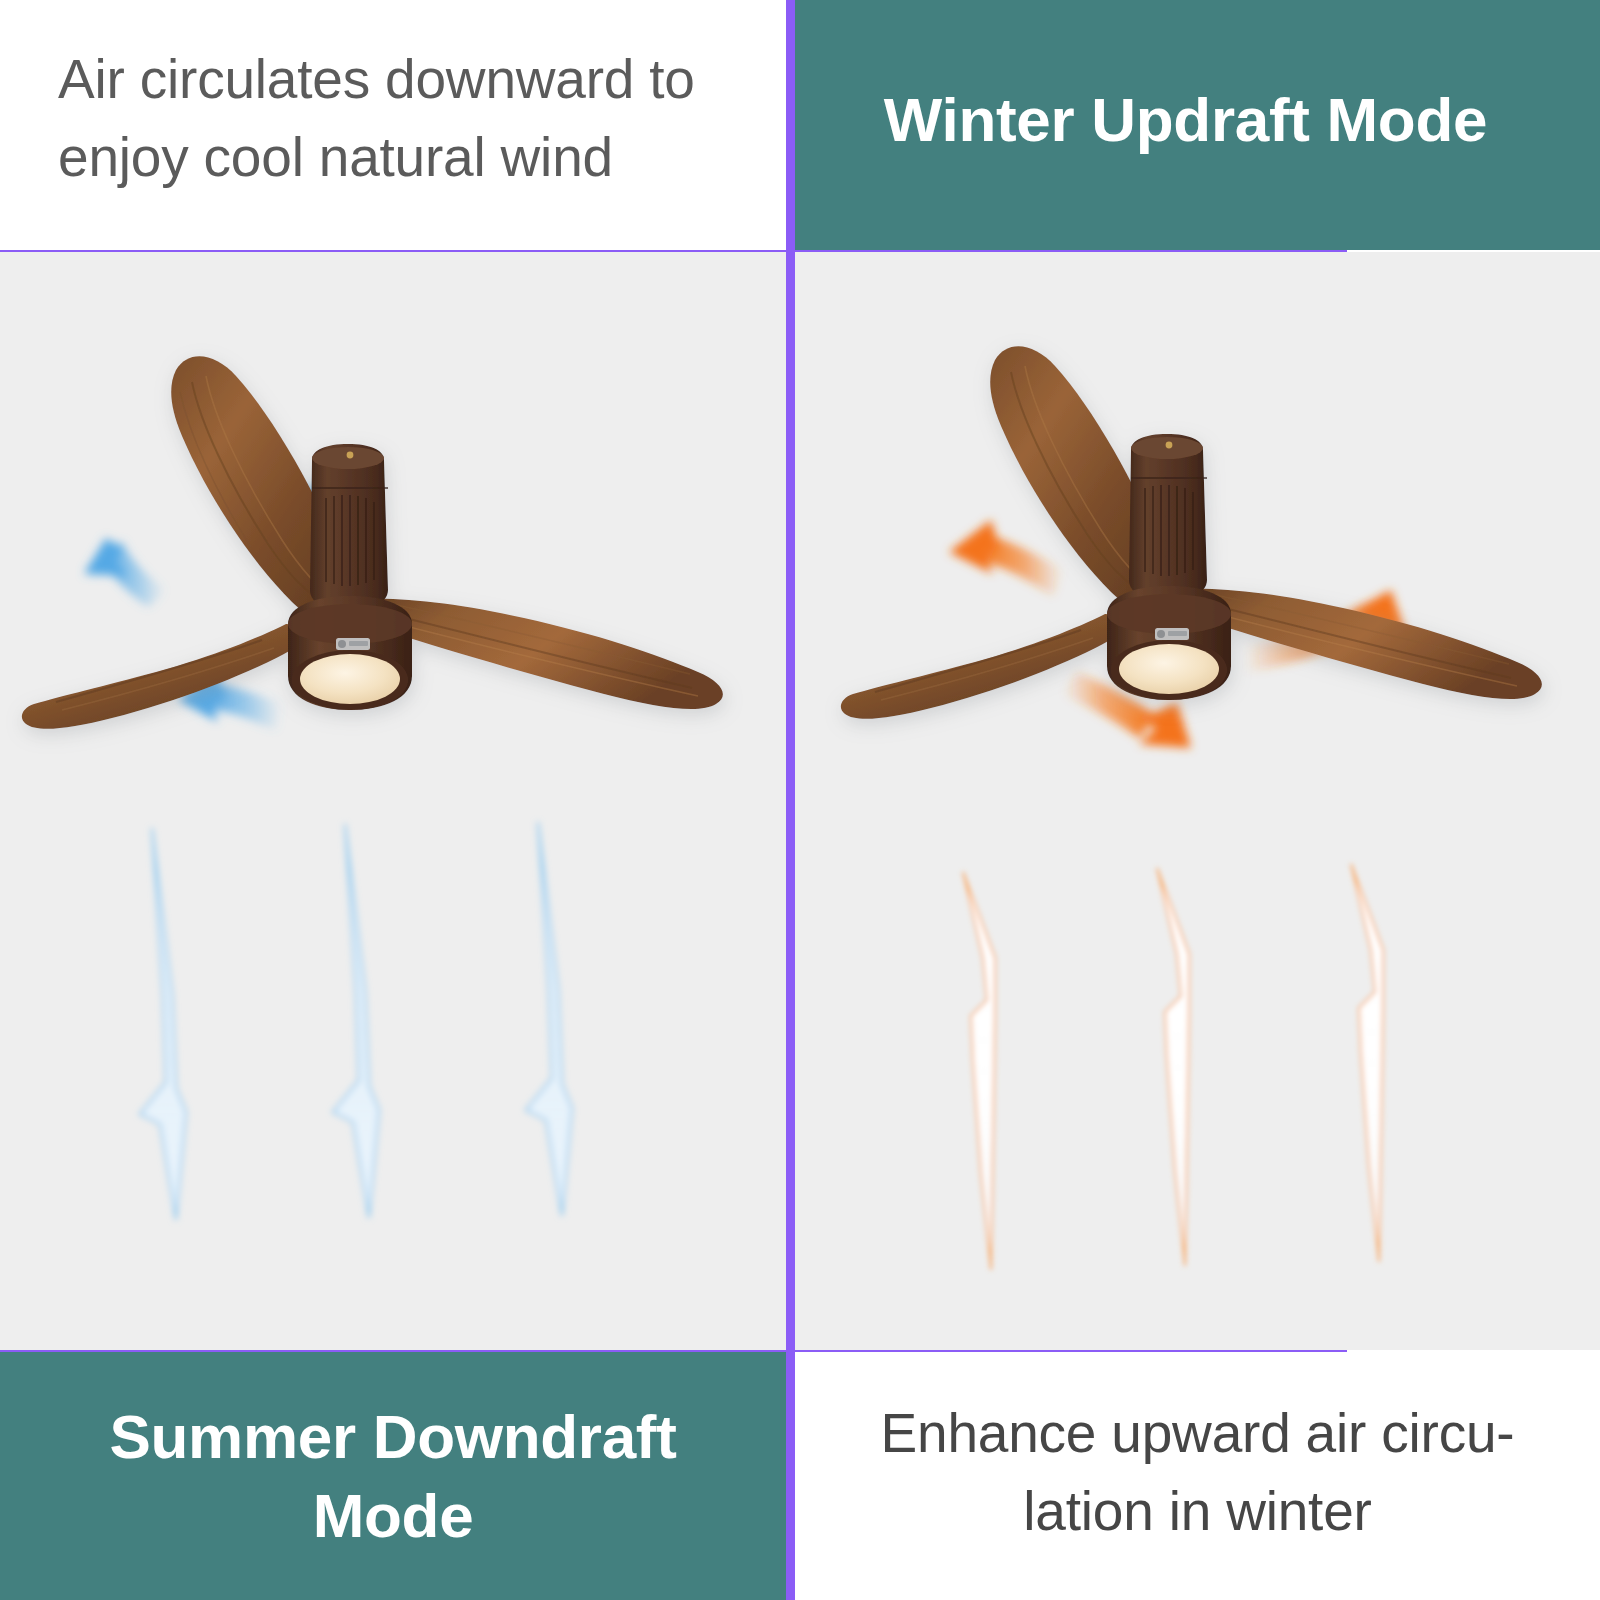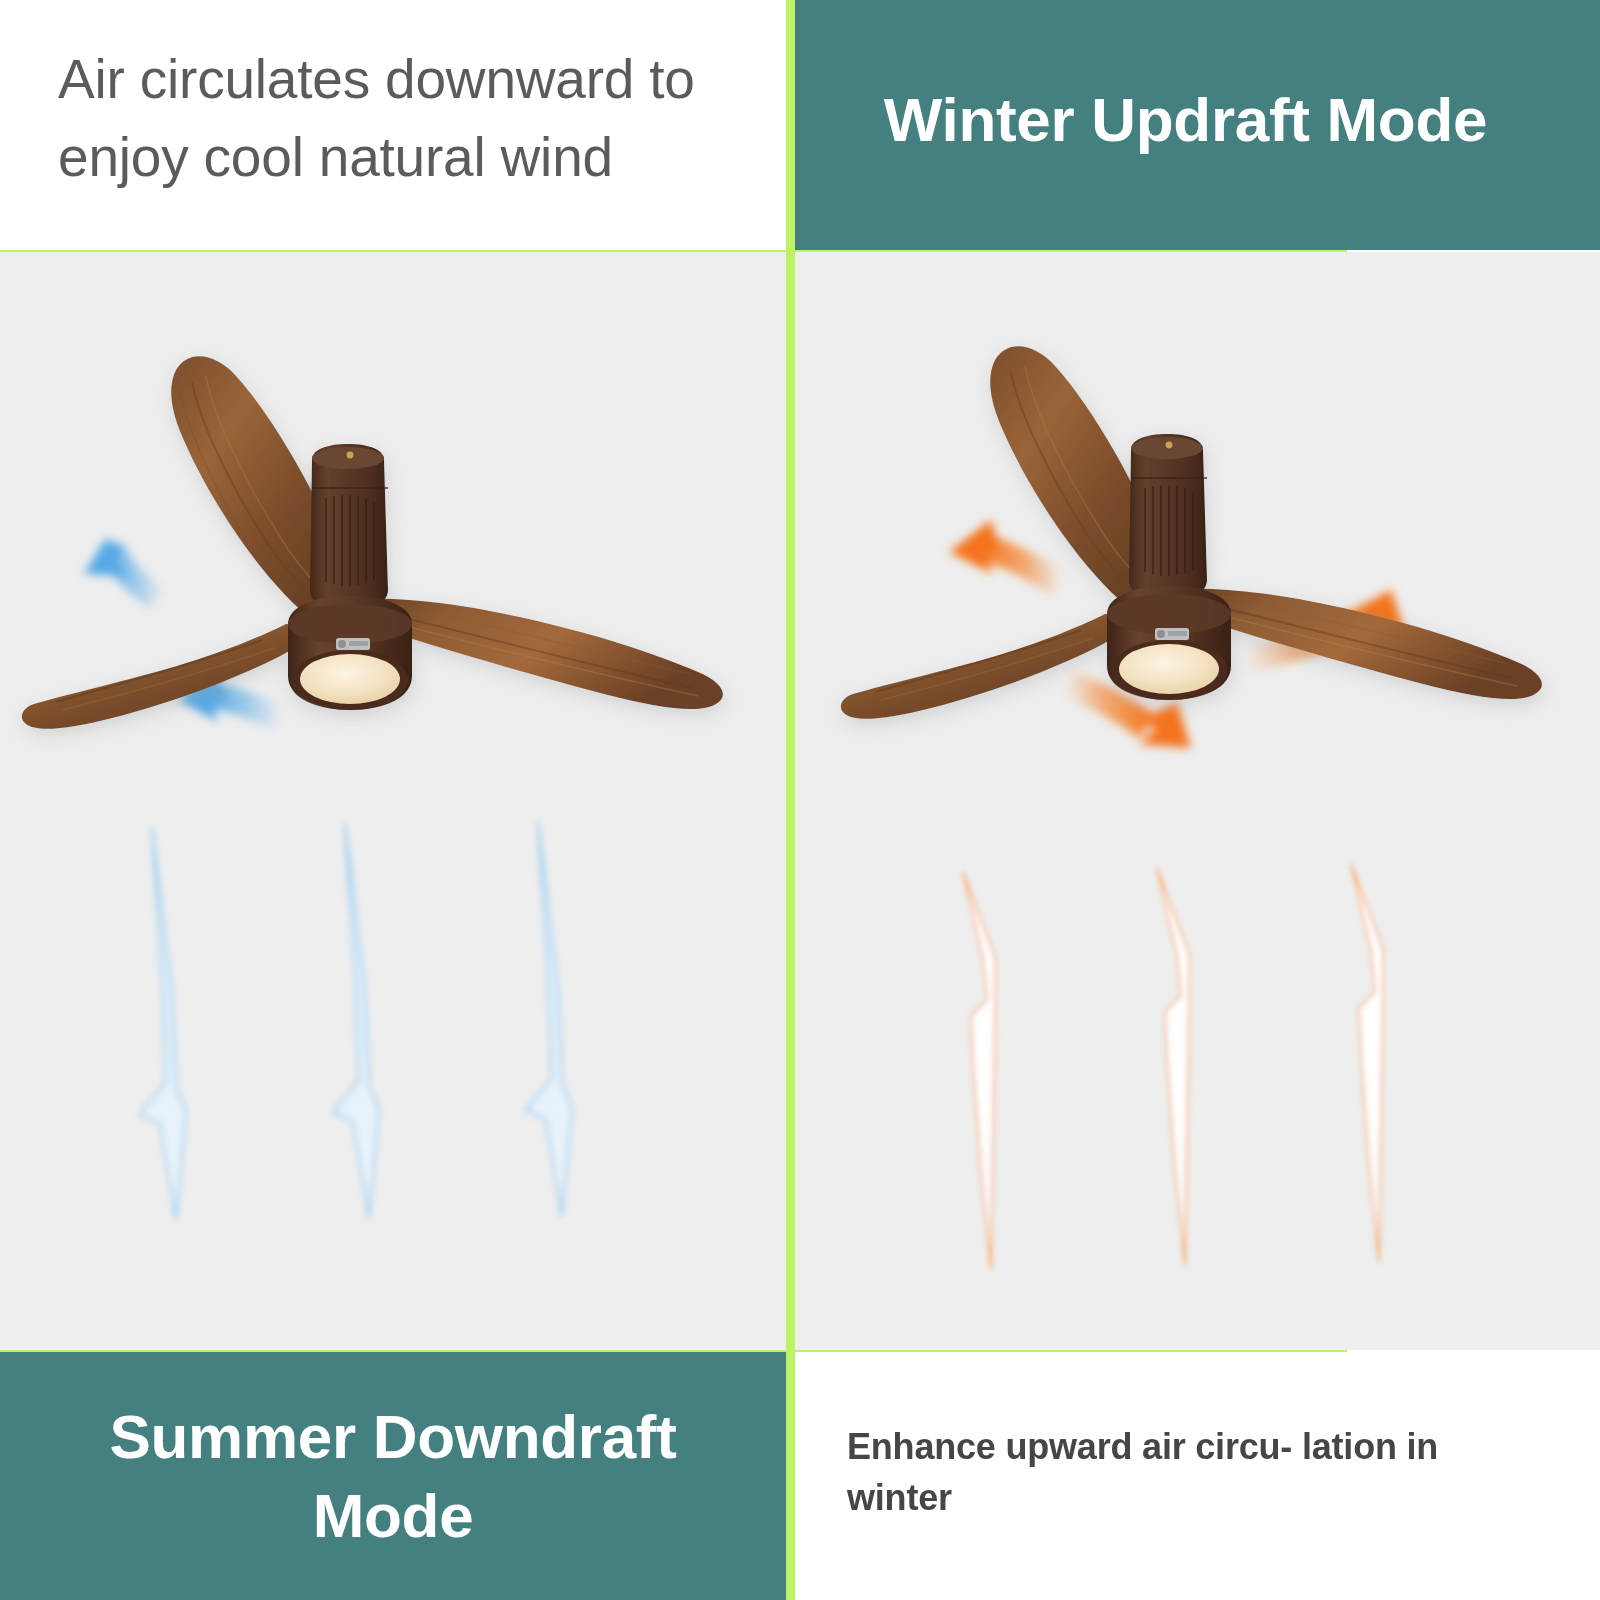--- a/index.html
+++ b/index.html
@@ -10,21 +10,21 @@
     height: 1600px;
     background: #ffffff;
     font-family: "Liberation Sans", "DejaVu Sans", sans-serif;
     overflow: hidden;
   }
 
   #infographic {
     position: relative;
     width: 1347px;
     height: 1600px;
-    background: #bef264;
+    background: #8b5cf6;
   }
 
   
   .top-left-caption {
     position: absolute;
     left: 0; top: 0;
     width: 786px; height: 250px;
     background: #ffffff;
     display: flex;
     align-items: center;
@@ -80,25 +80,26 @@
   .bottom-right-caption {
     position: absolute;
     left: 795px; top: 1352px;
     width: 805px; height: 248px;
     background: #ffffff;
     display: flex;
     align-items: center;
     padding: 0 52px 8px 52px;
   }
   .bottom-right-caption .cap-text {
-    font-size: 36px;
+    font-size: 55px;
     line-height: 1.42;
     color: #464646;
-    font-weight: 700;
+    font-weight: 400;
     letter-spacing: -0.2px;
+    text-align: center;
   }
 
   
   .fan-panel {
     position: absolute;
     top: 252px;
     height: 1098px;
     background: #eeeeee;
     overflow: hidden;
   }

